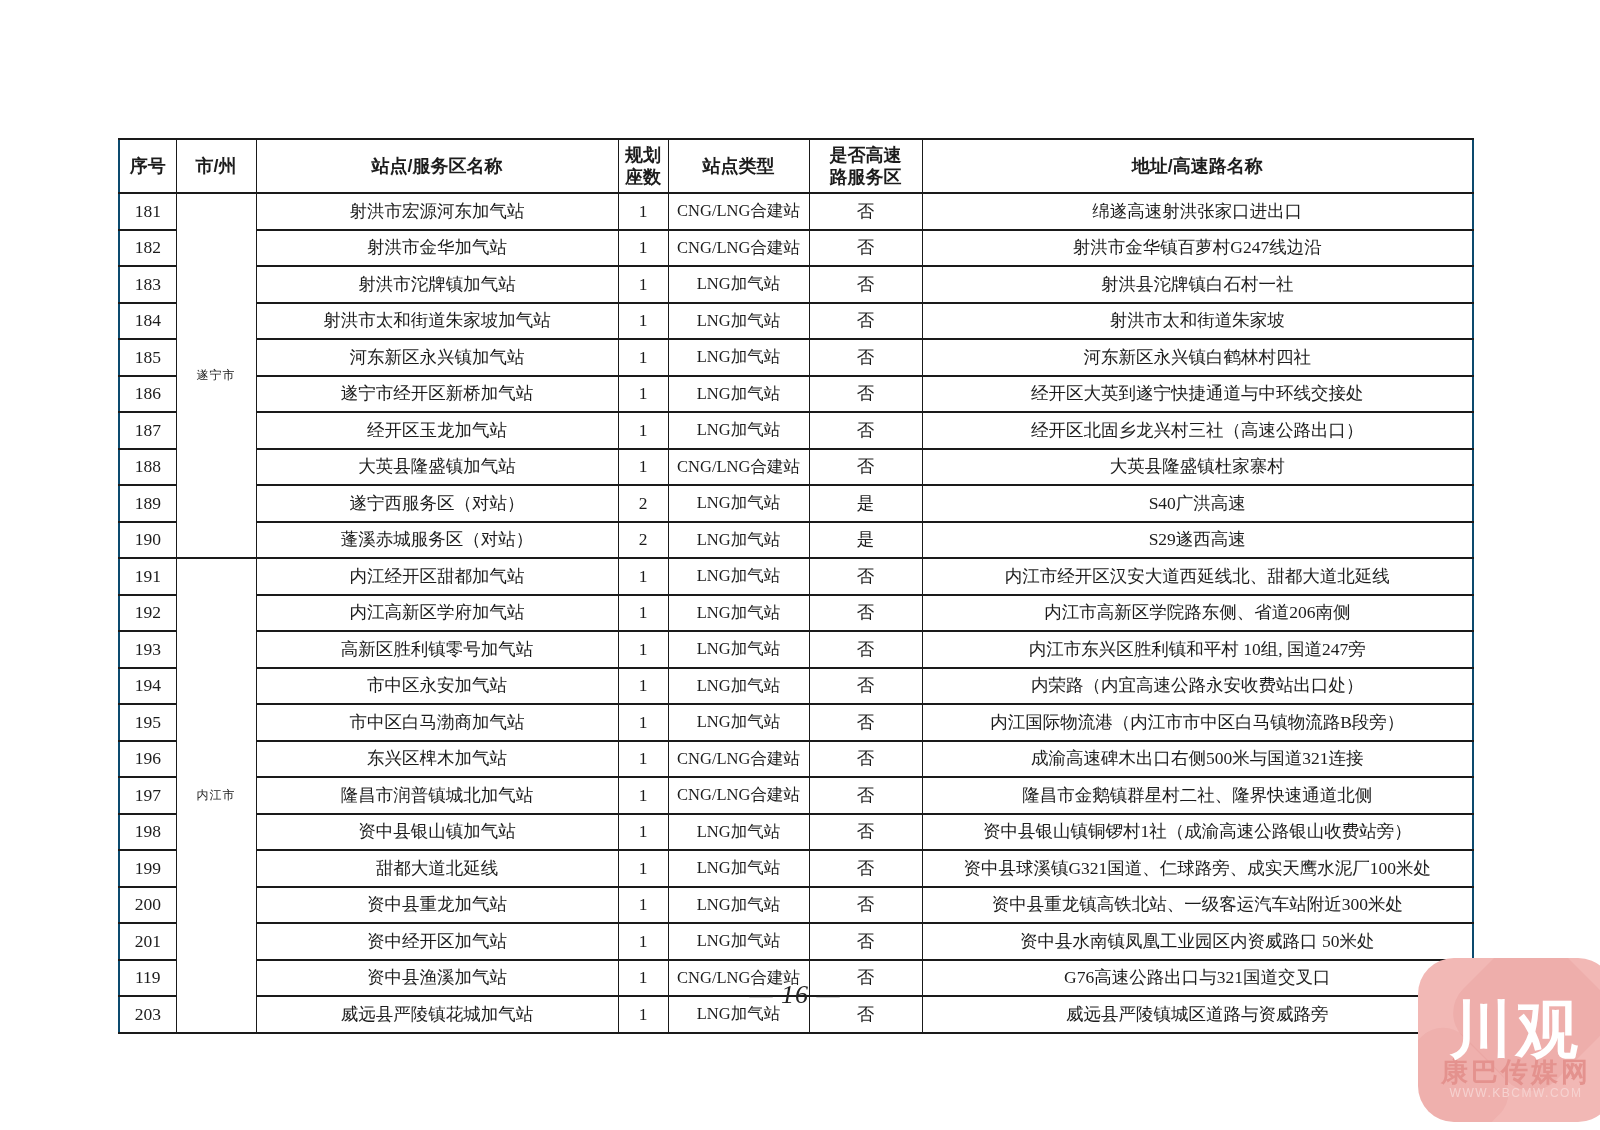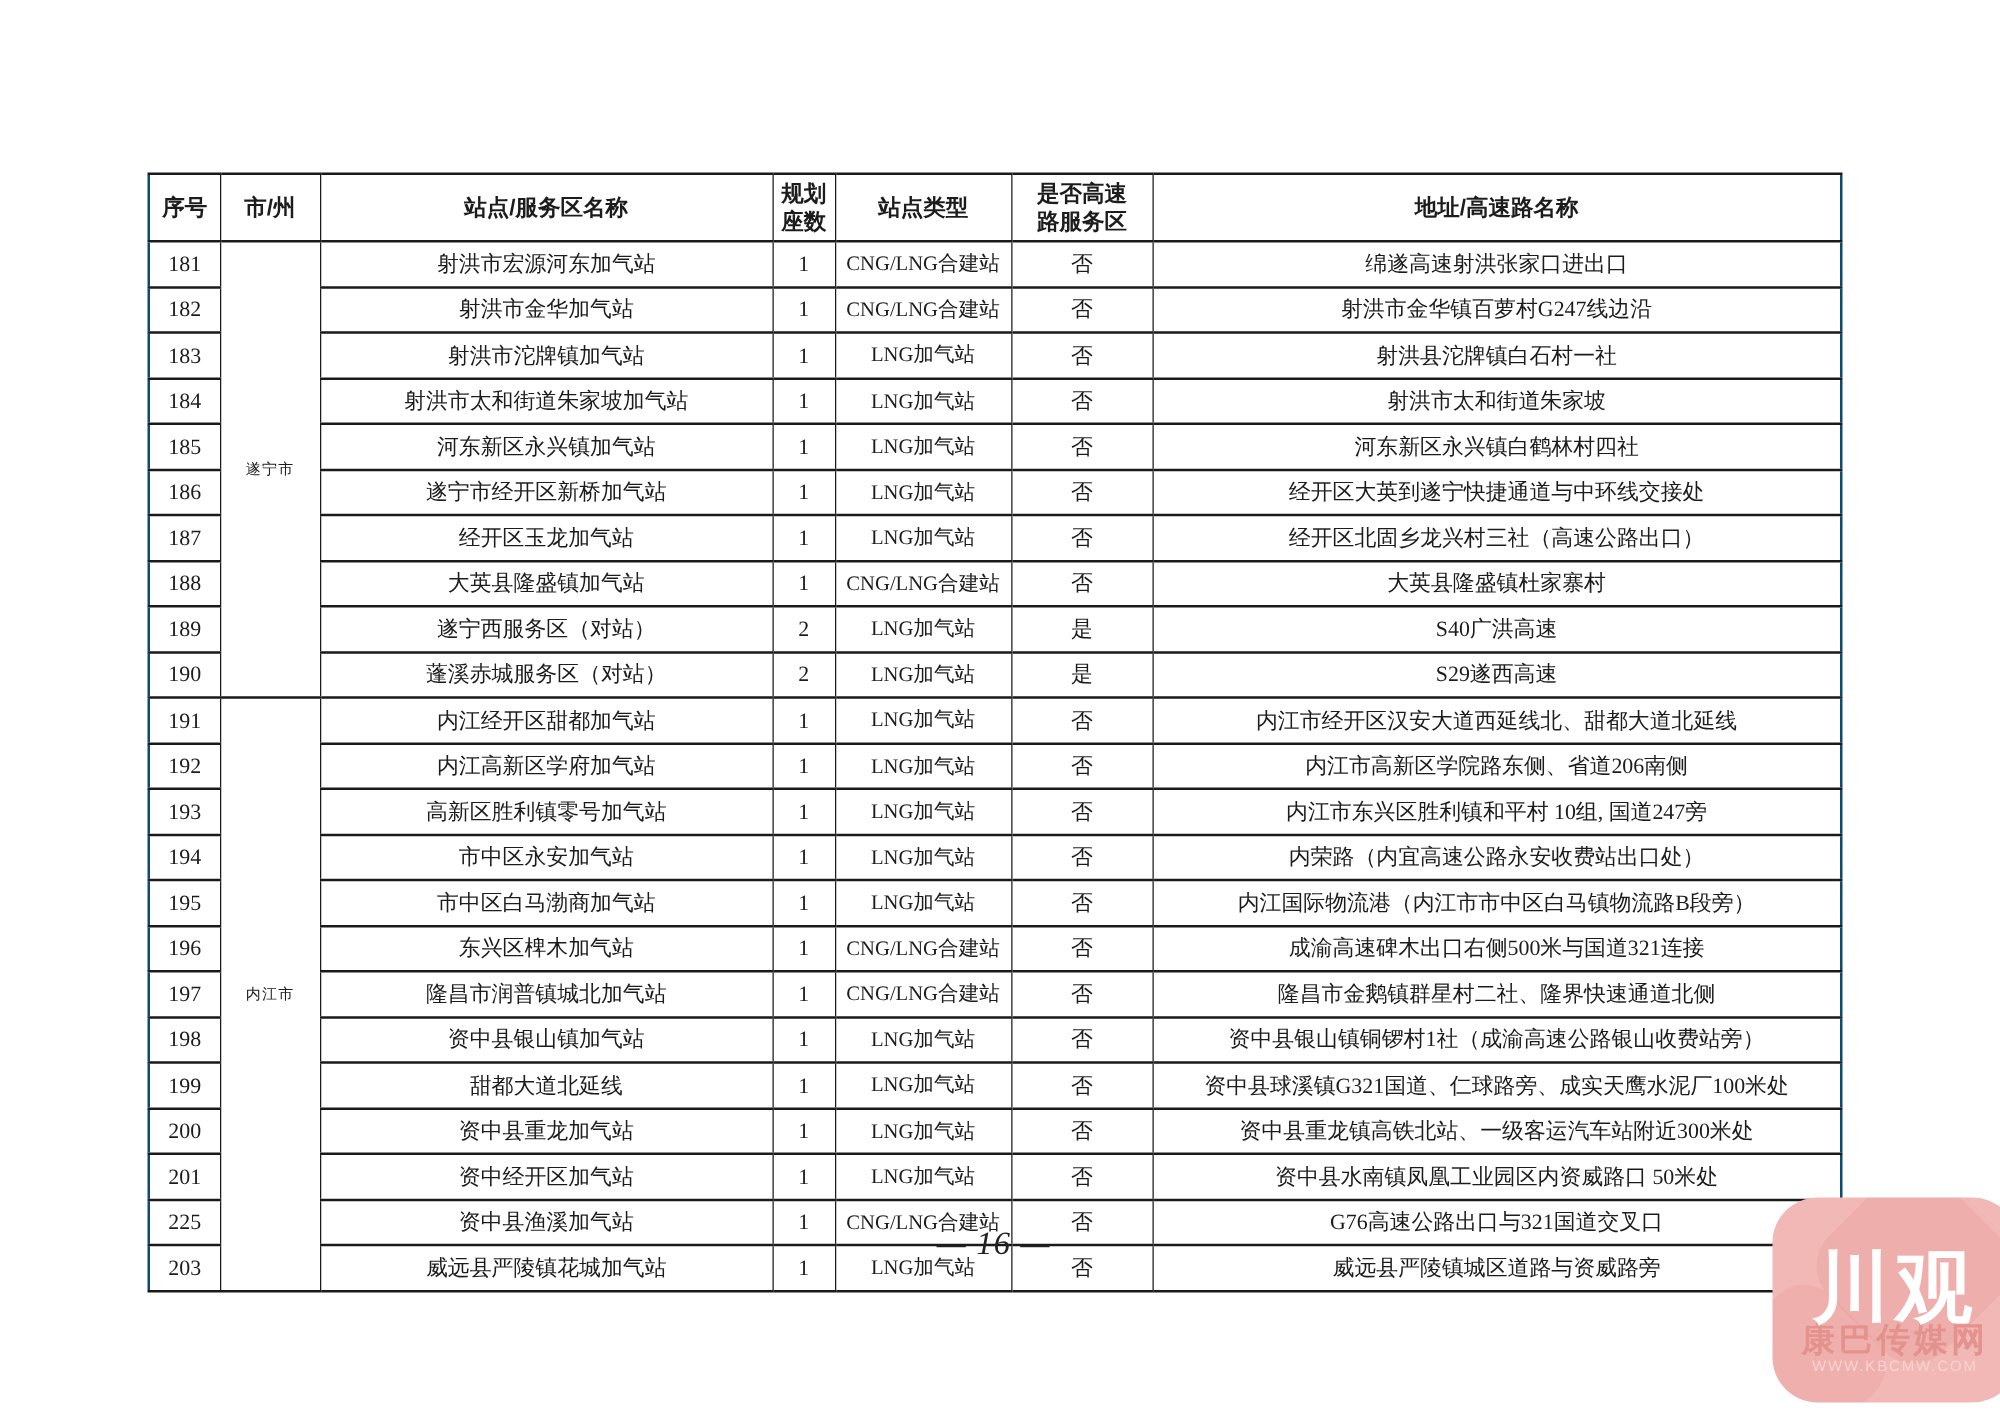--- a/index.html
+++ b/index.html
@@ -254,21 +254,21 @@
       </tr>
       <tr>
         <td class="index-cell">201</td>
         <td class="name-cell">资中经开区加气站</td>
         <td class="count-cell">1</td>
         <td class="type-cell">LNG加气站</td>
         <td class="highway-cell">否</td>
         <td class="address-cell">资中县水南镇凤凰工业园区内资威路口 50米处</td>
       </tr>
       <tr>
-        <td class="index-cell">225</td>
+        <td class="index-cell">119</td>
         <td class="name-cell">资中县渔溪加气站</td>
         <td class="count-cell">1</td>
         <td class="type-cell">CNG/LNG合建站</td>
         <td class="highway-cell">否</td>
         <td class="address-cell">G76高速公路出口与321国道交叉口</td>
       </tr>
       <tr>
         <td class="index-cell">203</td>
         <td class="name-cell">威远县严陵镇花城加气站</td>
         <td class="count-cell">1</td>

